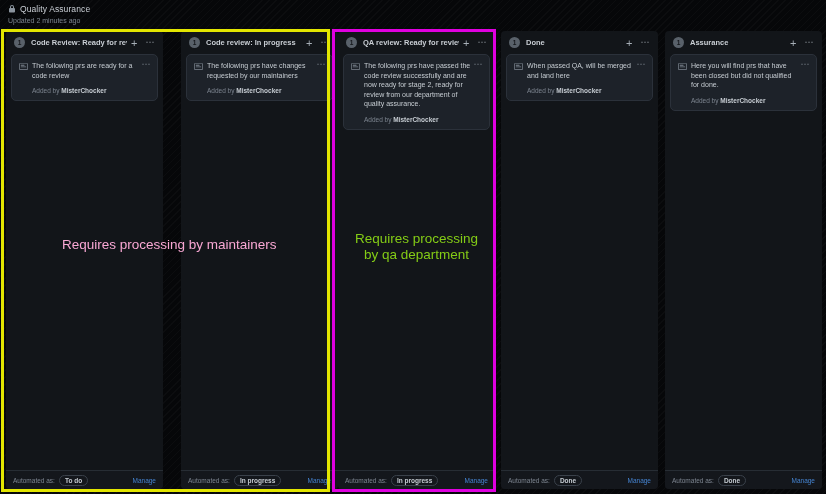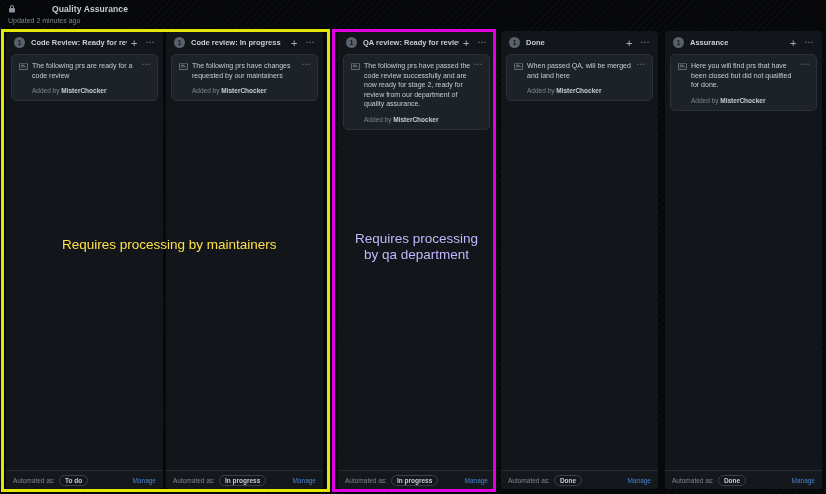--- a/index.html
+++ b/index.html
@@ -10,28 +10,28 @@
     -webkit-font-smoothing:antialiased;
   }
   .bg-texture{
     position:absolute;inset:0;
     background:repeating-linear-gradient(135deg, rgba(255,255,255,0.022) 0 1px, transparent 1px 5px);
     pointer-events:none;
   }
   
   .app-header{position:absolute;top:4px;left:8px;z-index:2;}
   .title-row{display:flex;align-items:center;gap:4px;}
-  .board-title{font-size:8.5px;font-weight:bold;color:#c9ced4;letter-spacing:.1px;margin-left:32px;}
+  .board-title{font-size:8.5px;font-weight:normal;color:#c9ced4;letter-spacing:.1px;}
   .updated{margin-top:3px;font-size:7px;color:#7d8590;}
   
   .col{
     position:absolute;top:31px;width:157px;height:458px;
     background:#121519;border-radius:4px;z-index:1;
   }
-  .c1{left:6px}.c2{left:166px}.c3{left:338px}.c4{left:501px}.c5{left:665px}
+  .c1{left:6px}.c2{left:181px}.c3{left:338px}.c4{left:501px}.c5{left:665px}
   .col-header{display:flex;align-items:center;padding:6px 8px 5px 8px;}
   .counter{
     width:11px;height:11px;border-radius:50%;background:#59616a;color:#14171b;
     font-size:6.5px;font-weight:bold;display:flex;align-items:center;justify-content:center;flex:0 0 11px;
   }
   .col-title{margin-left:6px;font-size:7.5px;font-weight:bold;color:#c9ced4;flex:1;white-space:nowrap;overflow:hidden;}
   .add-btn{color:#a7afb7;font-size:11px;line-height:10px;margin:0 8px 0 4px;cursor:pointer;}
   .col-kebab{color:#a7afb7;font-size:9px;letter-spacing:.5px;line-height:9px;cursor:pointer;}
   
   .card{
@@ -204,15 +204,15 @@
   </div>
   <div class="col-footer">
     <span class="auto-label">Automated as:</span>
     <span class="pill">Done</span>
     <span class="manage">Manage</span>
   </div>
 </div>
 
 <div class="hl hl-yellow" style="border-color: rgb(227, 230, 0);"></div>
 <div class="hl hl-magenta" style="border-color: rgb(224, 0, 224);"></div>
-<div class="ann ann-yellow" style="color: #fde047;">Requires processing by maintainers</div>
-<div class="ann ann-magenta" style="color: #c4b5fd;">Requires processing
+<div class="ann ann-yellow" style="color: #f9a8d4;">Requires processing by maintainers</div>
+<div class="ann ann-magenta" style="color: #84cc16;">Requires processing
 by qa department</div>
 
 </body></html>

